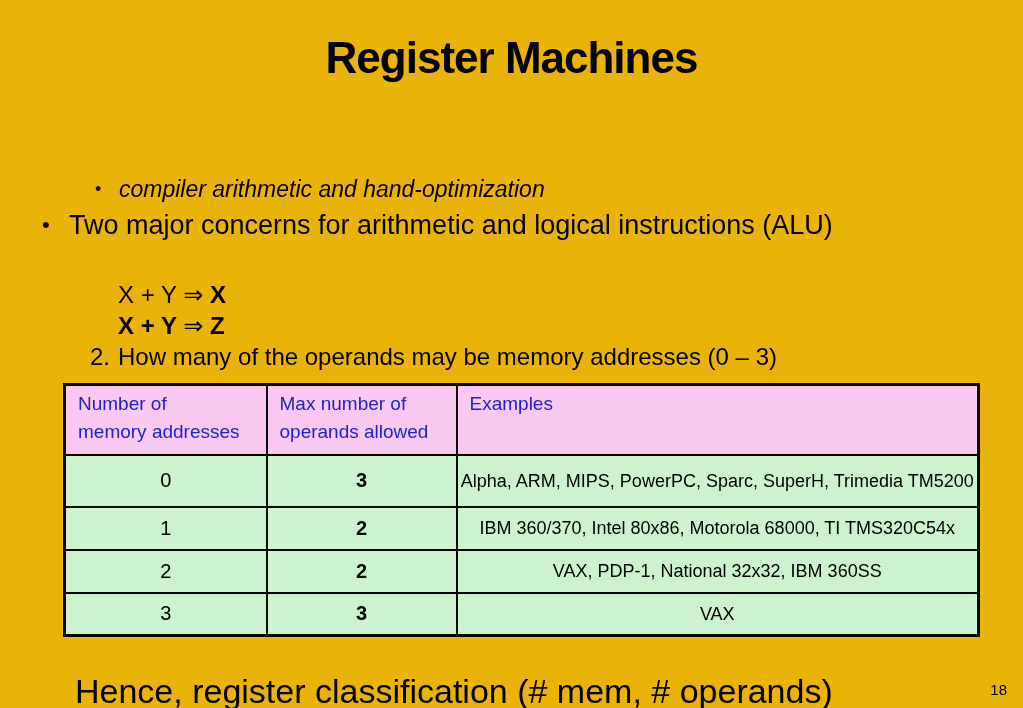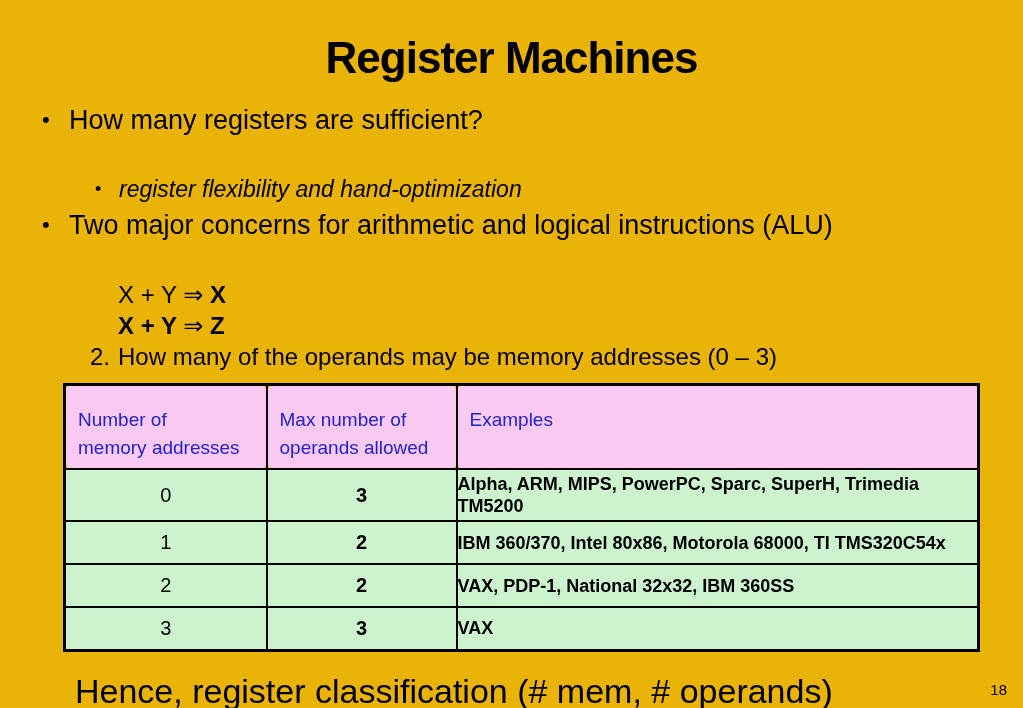--- a/index.html
+++ b/index.html
@@ -45,41 +45,40 @@
     padding: 0;
   }
   .datatable th {
     background: #f9c9f1;
     color: #2222cc;
     font-weight: normal;
     text-align: left;
     vertical-align: top;
     font-size: 19px;
     line-height: 28px;
-    padding: 20px 6px 6px 12px;
+    padding: 4px 6px 6px 12px;
     white-space: pre-line;
     height: 70px;
     box-sizing: border-box;
-    border-radius: 7px;
   }
   .datatable td {
     background: #cdf3ce;
     vertical-align: middle;
     box-sizing: border-box;
   }
   .col-mem { width: 202px; }
   .col-ops { width: 190px; }
   .cell-num { text-align: center; font-size: 20px; }
   .cell-num.bold { font-weight: bold; }
   .cell-ex {
-    font-weight: bold;
+    font-weight: normal;
     font-size: 18px;
     line-height: 22px;
     padding: 4px 8px 4px 8px;
-    text-align: left;
+    text-align: center;
   }
   .row-tall td { height: 52px; }
   .row-std td { height: 43px; }
   .closing {
     position: absolute;
     left: 75px;
     top: 648px;
     font-size: 34px;
     margin-top: 24px;
   }
@@ -90,27 +89,24 @@
     font-size: 15px;
   }
 </style>
 </head>
 <body>
 
 <div class="slide">
 
   <div class="title">Register Machines</div>
 
-  <div class="line lvl1" style="top:105px">
-    <span class="marker">•</span><span>How many registers are sufficient?</span>
-  </div>
 
 
   <div class="line lvl2" style="top:176px">
-    <span class="marker">•</span><span>register flexibility and hand-optimization</span>
+    <span class="marker">•</span><span>compiler arithmetic and hand-optimization</span>
   </div>
 
   <div class="line lvl1" style="top:210px">
     <span class="marker">•</span><span>Two major concerns for arithmetic and logical instructions (ALU)</span>
   </div>
 
 
   <div class="line formula" style="top:281px">
     <span>X + Y </span><span>⇒</span><span class="bold"> X</span>
   </div>

